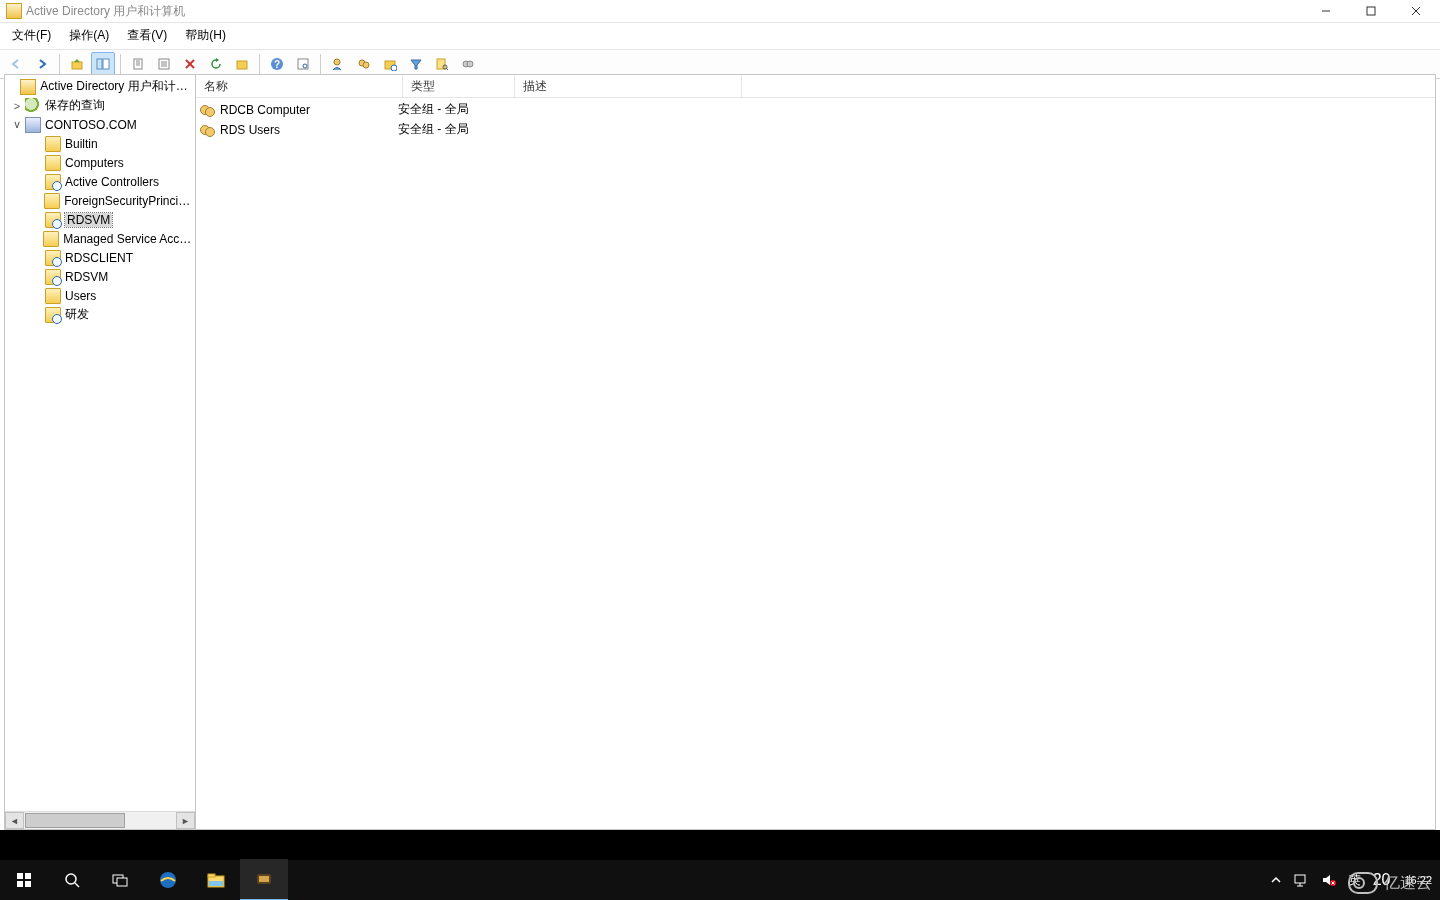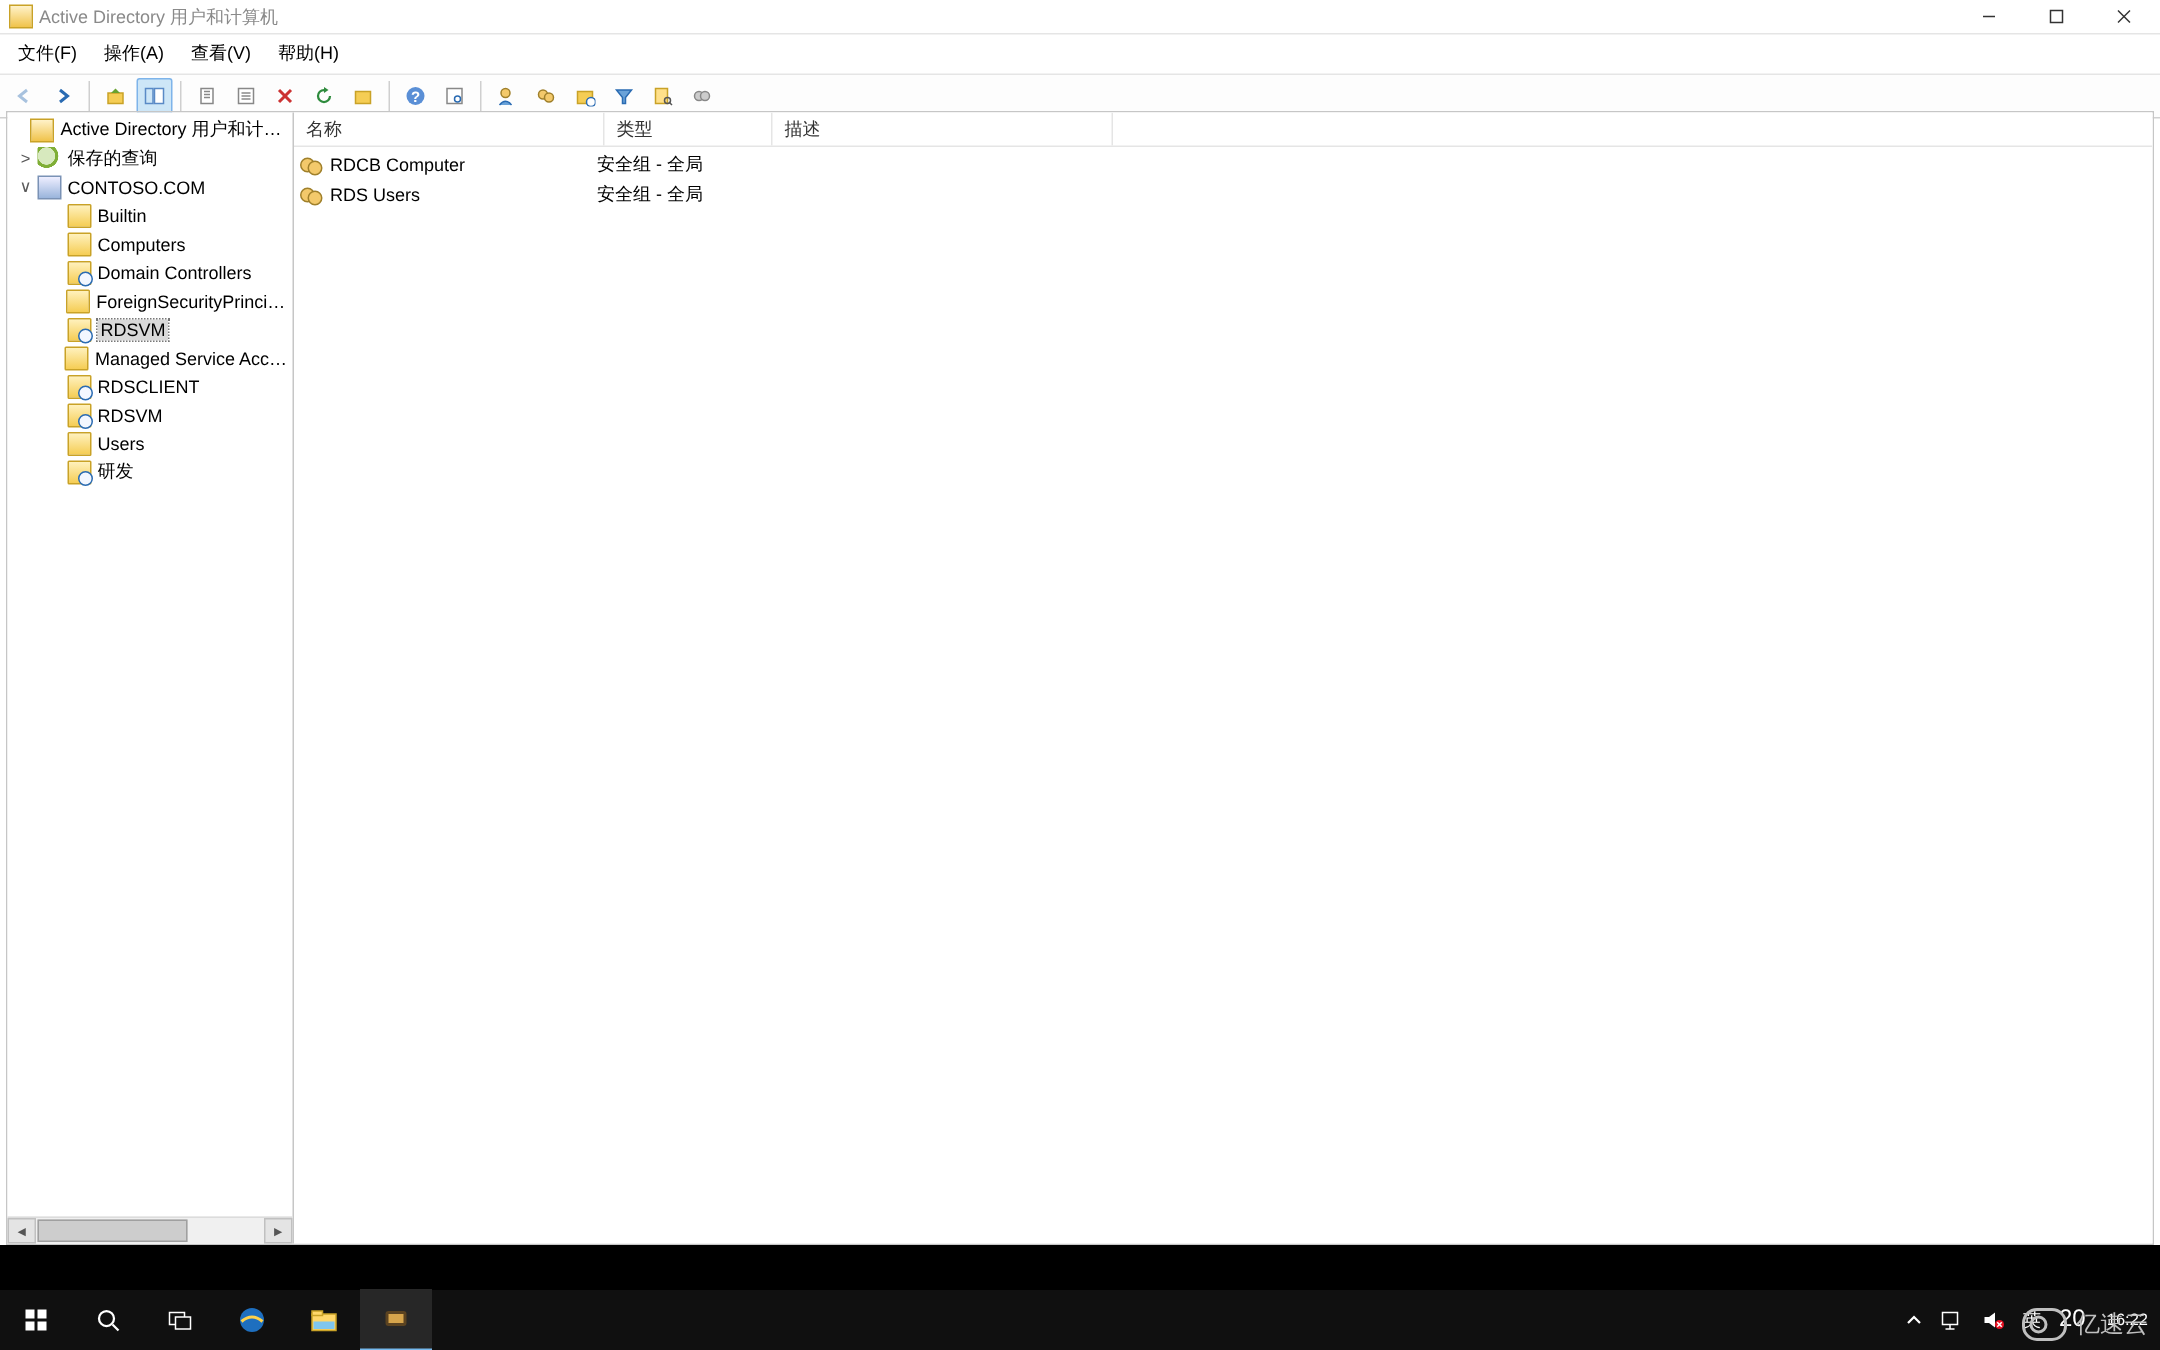--- a/index.html
+++ b/index.html
@@ -221,21 +221,21 @@
           <span class="lbl">Builtin</span>
         </div>
       <div class="tree-row" style="padding-left:24px">
           <span class="tw"></span>
           <span class="ico ico-folder"></span>
           <span class="lbl">Computers</span>
         </div>
       <div class="tree-row" style="padding-left:24px">
           <span class="tw"></span>
           <span class="ico ico-ou"></span>
-          <span class="lbl">Domain Controllers</span>
+          <span class="lbl">Active Controllers</span>
         </div>
       <div class="tree-row" style="padding-left:24px">
           <span class="tw"></span>
           <span class="ico ico-folder"></span>
           <span class="lbl">ForeignSecurityPrincipals</span>
         </div>
       <div class="tree-row selected" style="padding-left:24px">
           <span class="tw"></span>
           <span class="ico ico-ou"></span>
           <span class="lbl">RDSVM</span>

